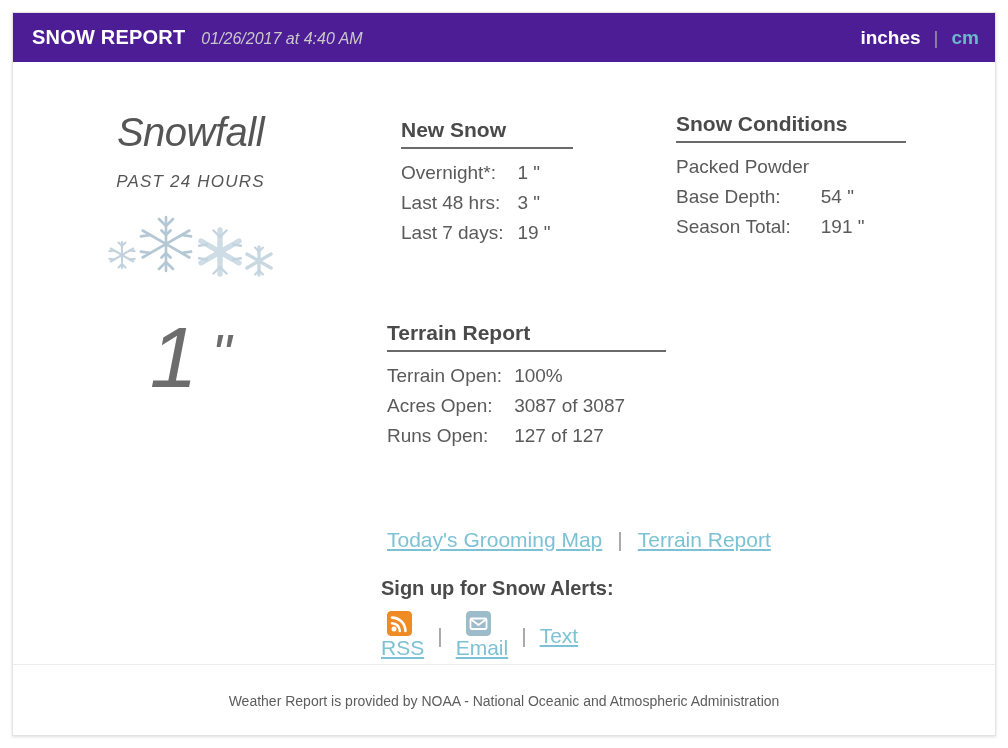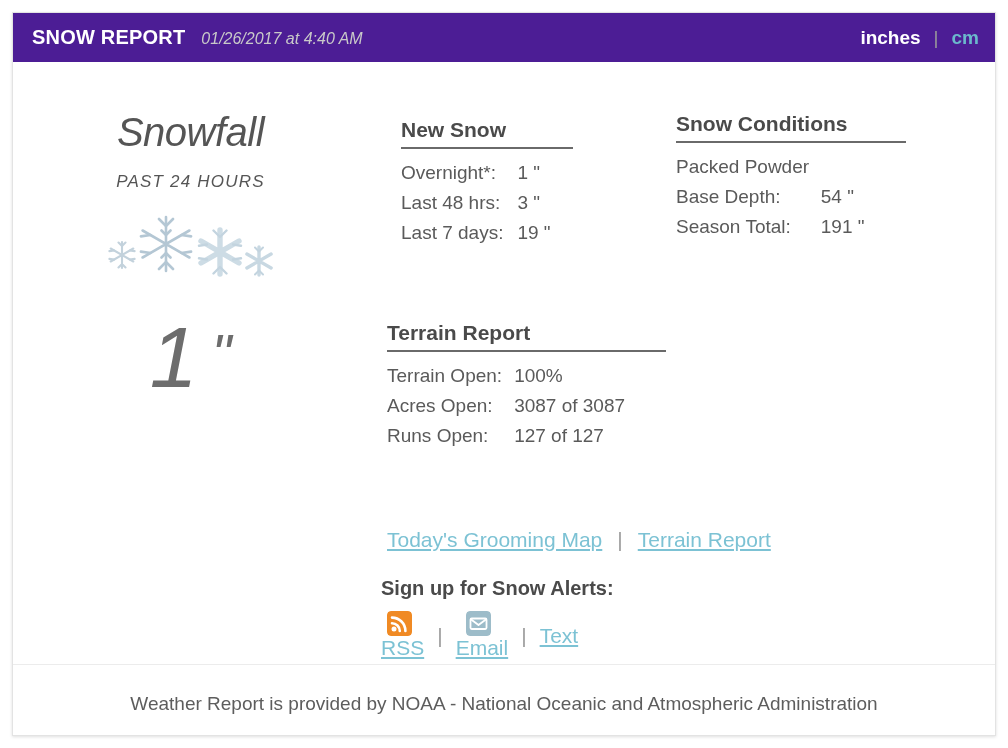--- a/index.html
+++ b/index.html
@@ -244,21 +244,21 @@
     width: 100%;
     height: 1px;
     background: #ececec;
   }
   #footer-text {
     position: absolute;
     left: 0;
     top: 680px;
     width: 100%;
     text-align: center;
-    font-size: 19px;
+    font-size: 14px;
     color: #5d5d5d;
   }
 </style>
 </head>
 <body>
 
 <div id="card">
 
   <div id="header">
     <div id="header-left">

